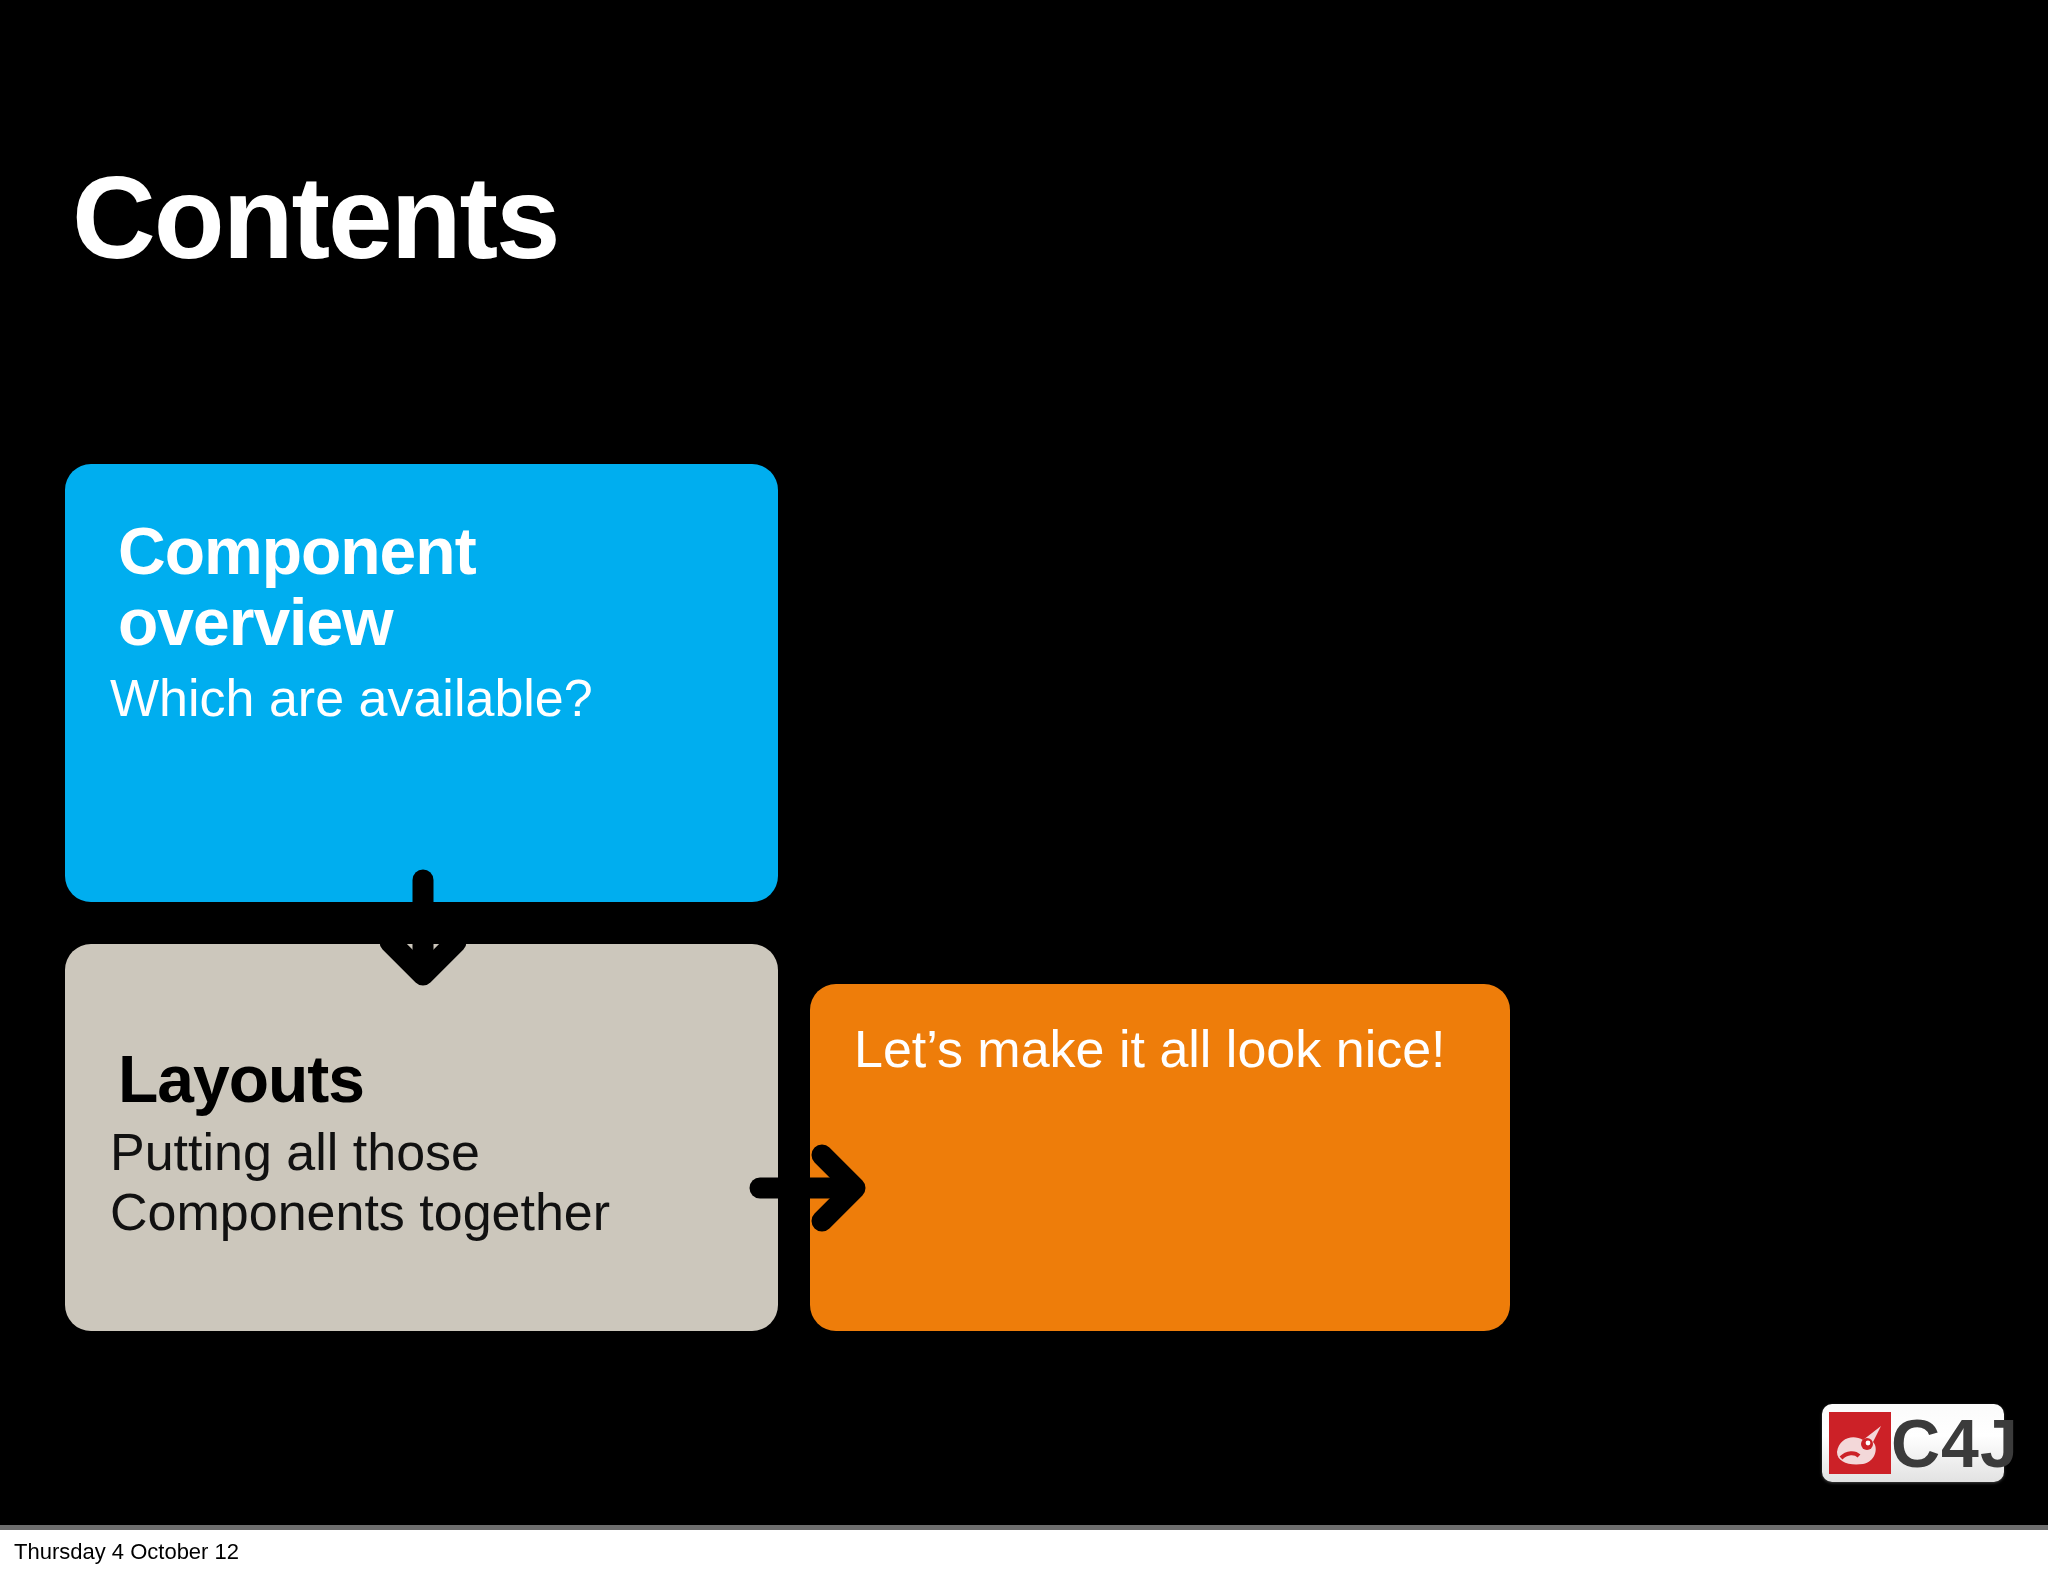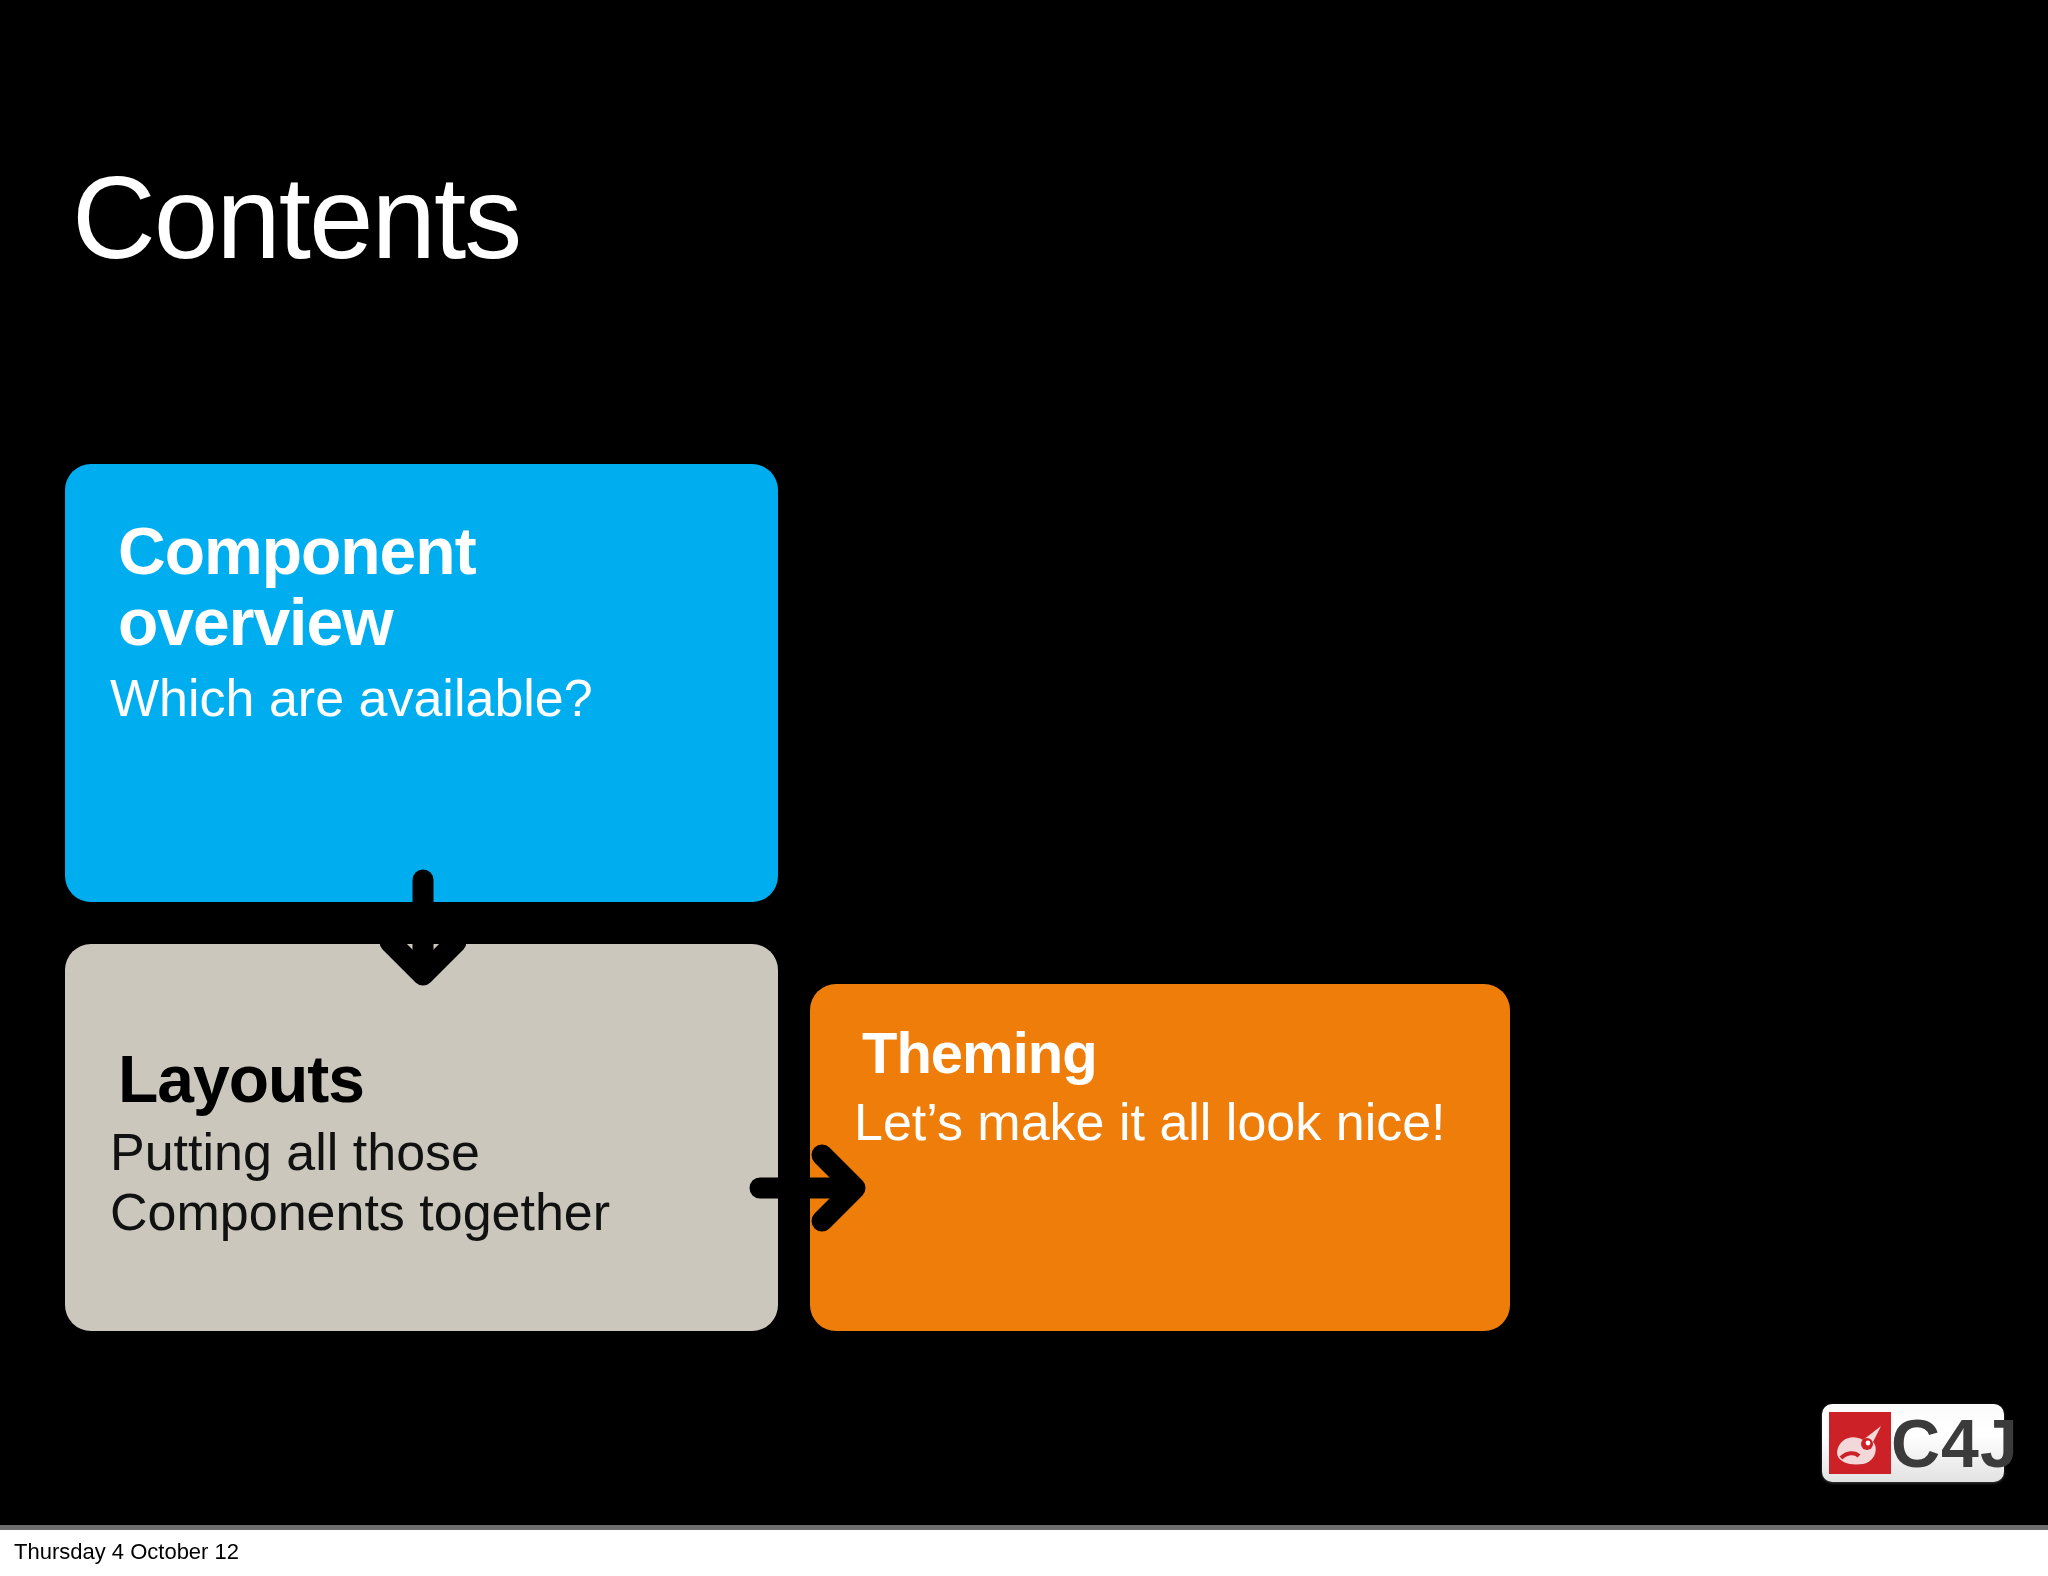--- a/index.html
+++ b/index.html
@@ -29,21 +29,21 @@
     border-bottom: 5px solid #6e6e6e;
     box-sizing: border-box;
     overflow: hidden;
   }
   
   .slide-title {
     position: absolute;
     left: 72px;
     top: 160px;
     font-size: 116px;
-    font-weight: normal;
+    font-weight: bold;
     color: #ffffff;
     letter-spacing: -2px;
     line-height: 1.0;
     white-space: nowrap;
     text-align: center;
   }
   
   .card {
     position: absolute;
     border-radius: 26px;
@@ -198,21 +198,20 @@
     <div class="card" id="card-layouts">
       <div class="card-inner">
         <div class="card-heading">Layouts</div>
         <div class="card-sub">Putting all those
 Components together</div>
       </div>
     </div>
 
     <div class="card" id="card-theming">
       <div class="card-inner">
-        <div class="card-heading">Theming</div>
         <div class="card-sub">Let’s make it all look nice!</div>
       </div>
     </div>
 
     <svg class="arrow-svg" id="arrow-down" width="86" height="110" viewBox="0 0 86 110">
       <g stroke="#000000" stroke-width="21" stroke-linecap="round" stroke-linejoin="round" fill="none">
         <line x1="43" y1="0" x2="43" y2="92"></line>
         <polyline points="10,62 43,95 76,62"></polyline>
       </g>
     </svg>

